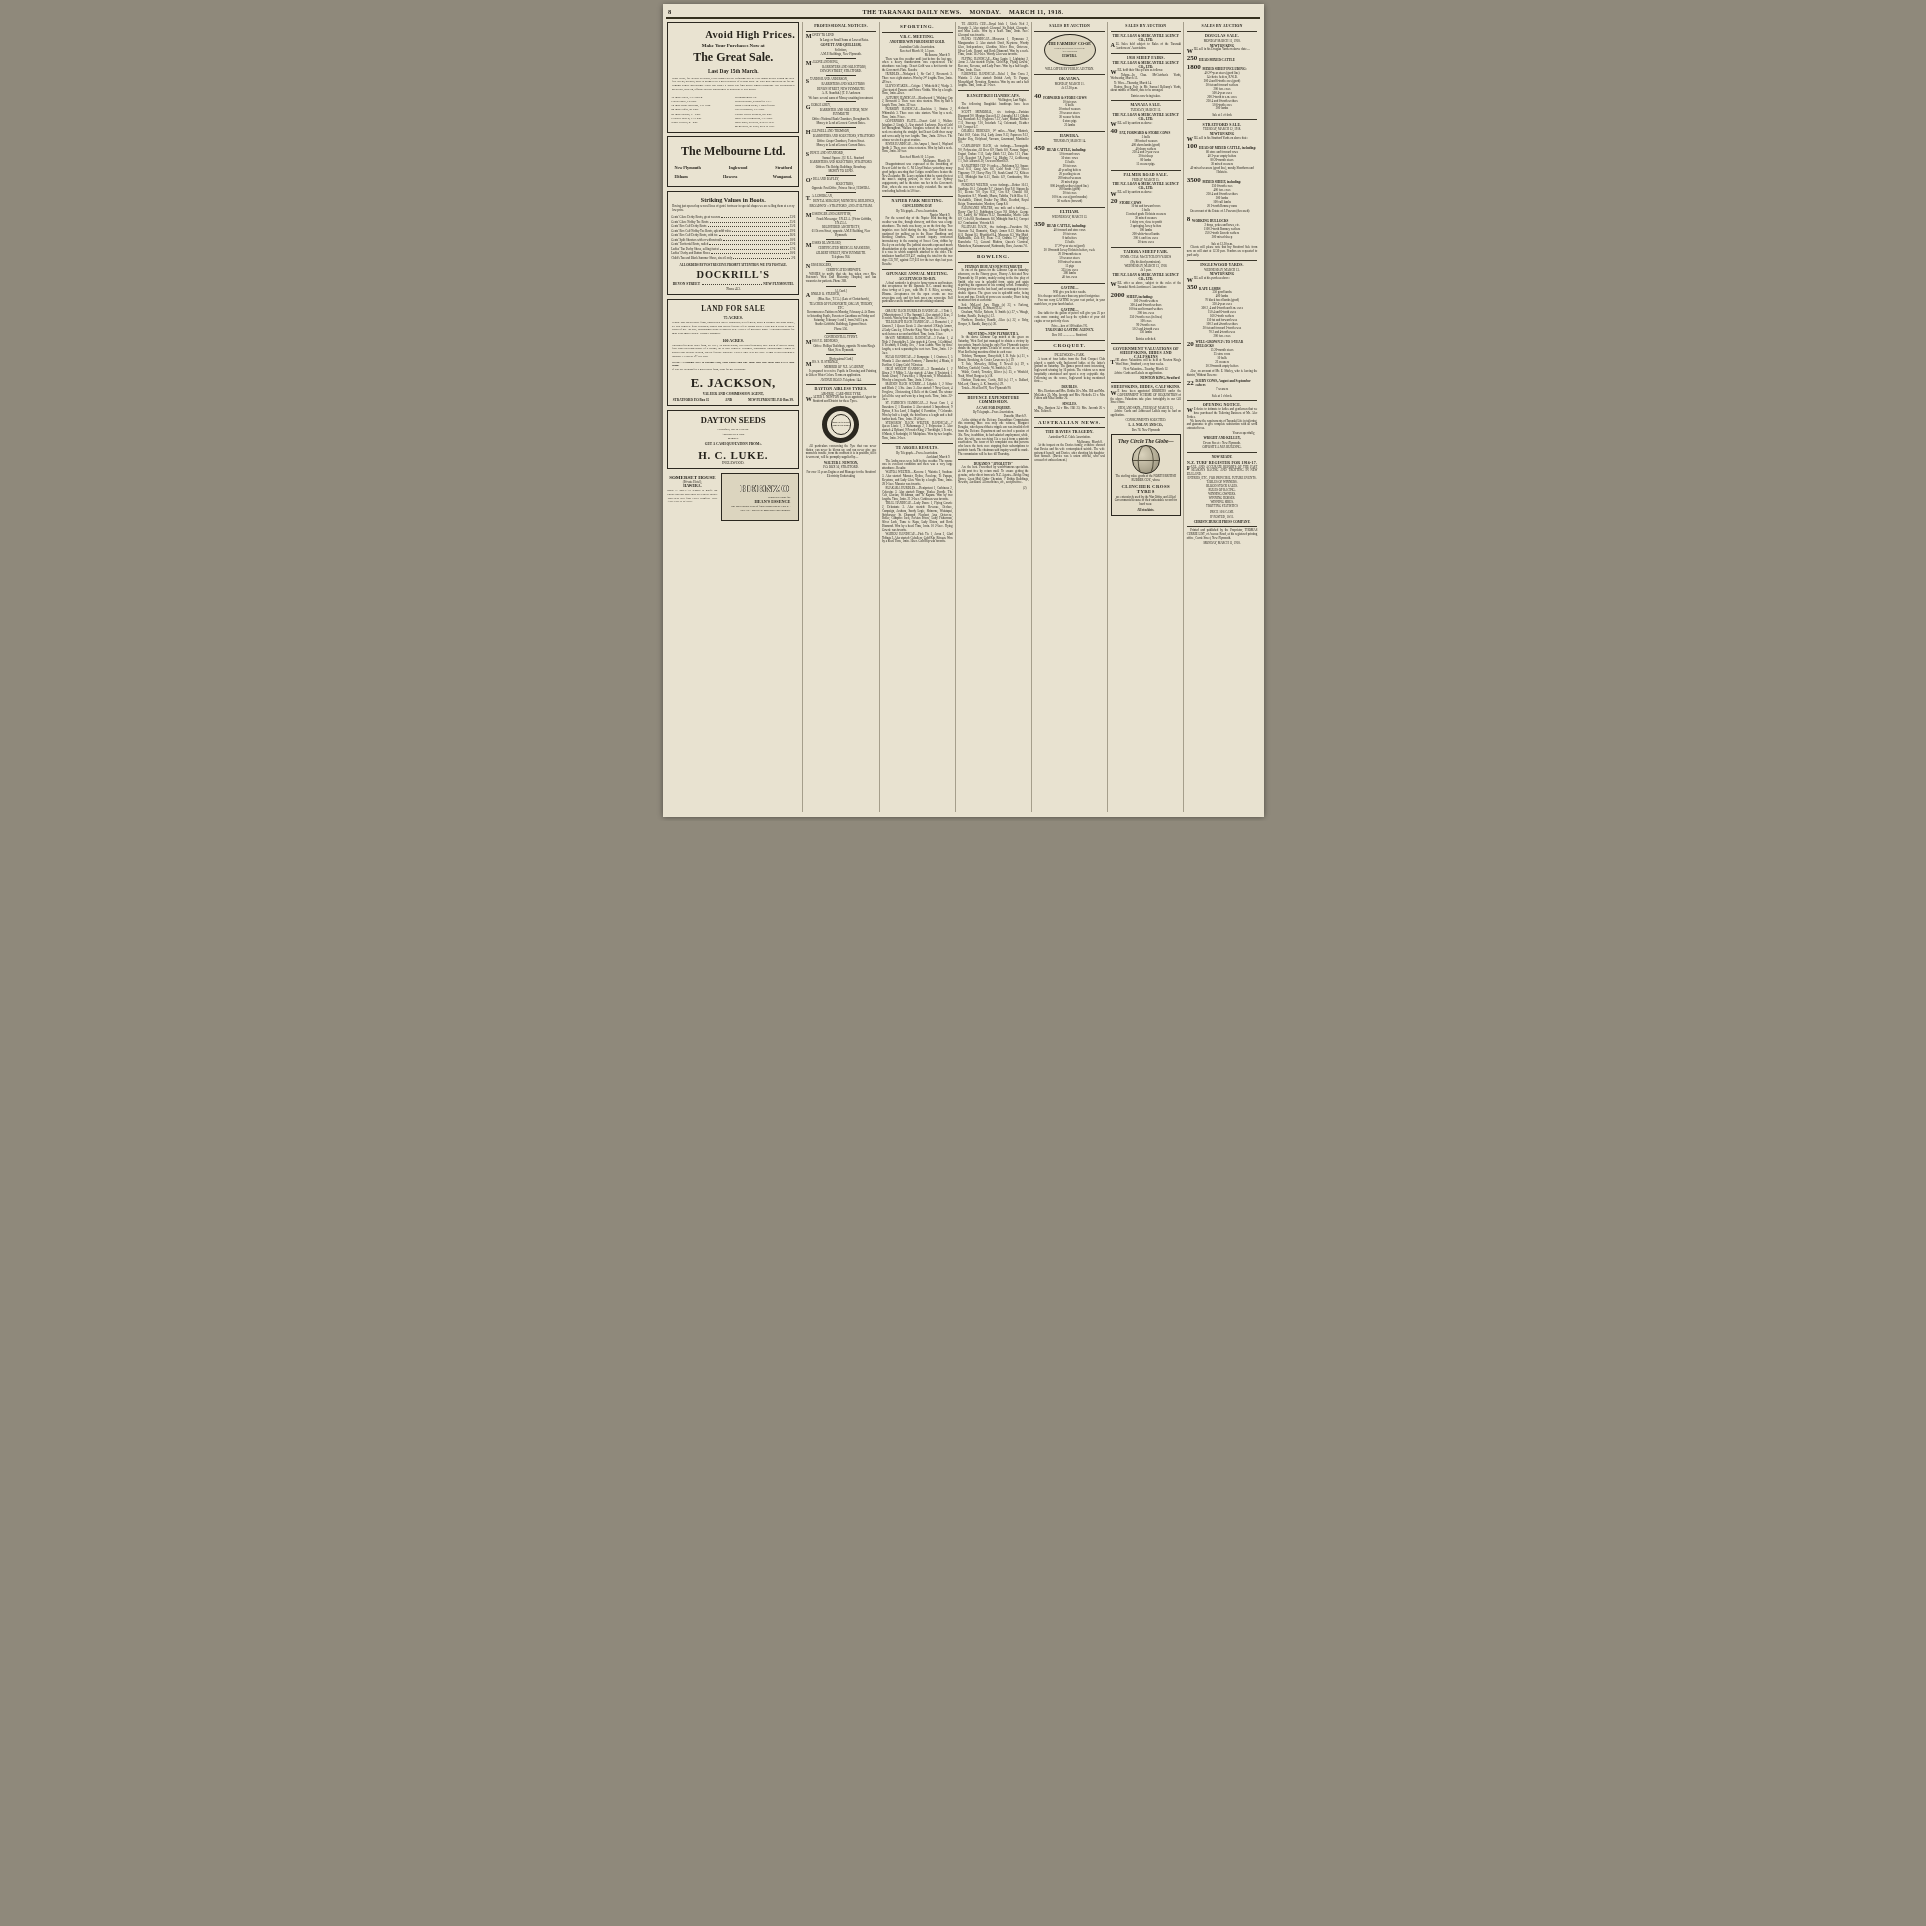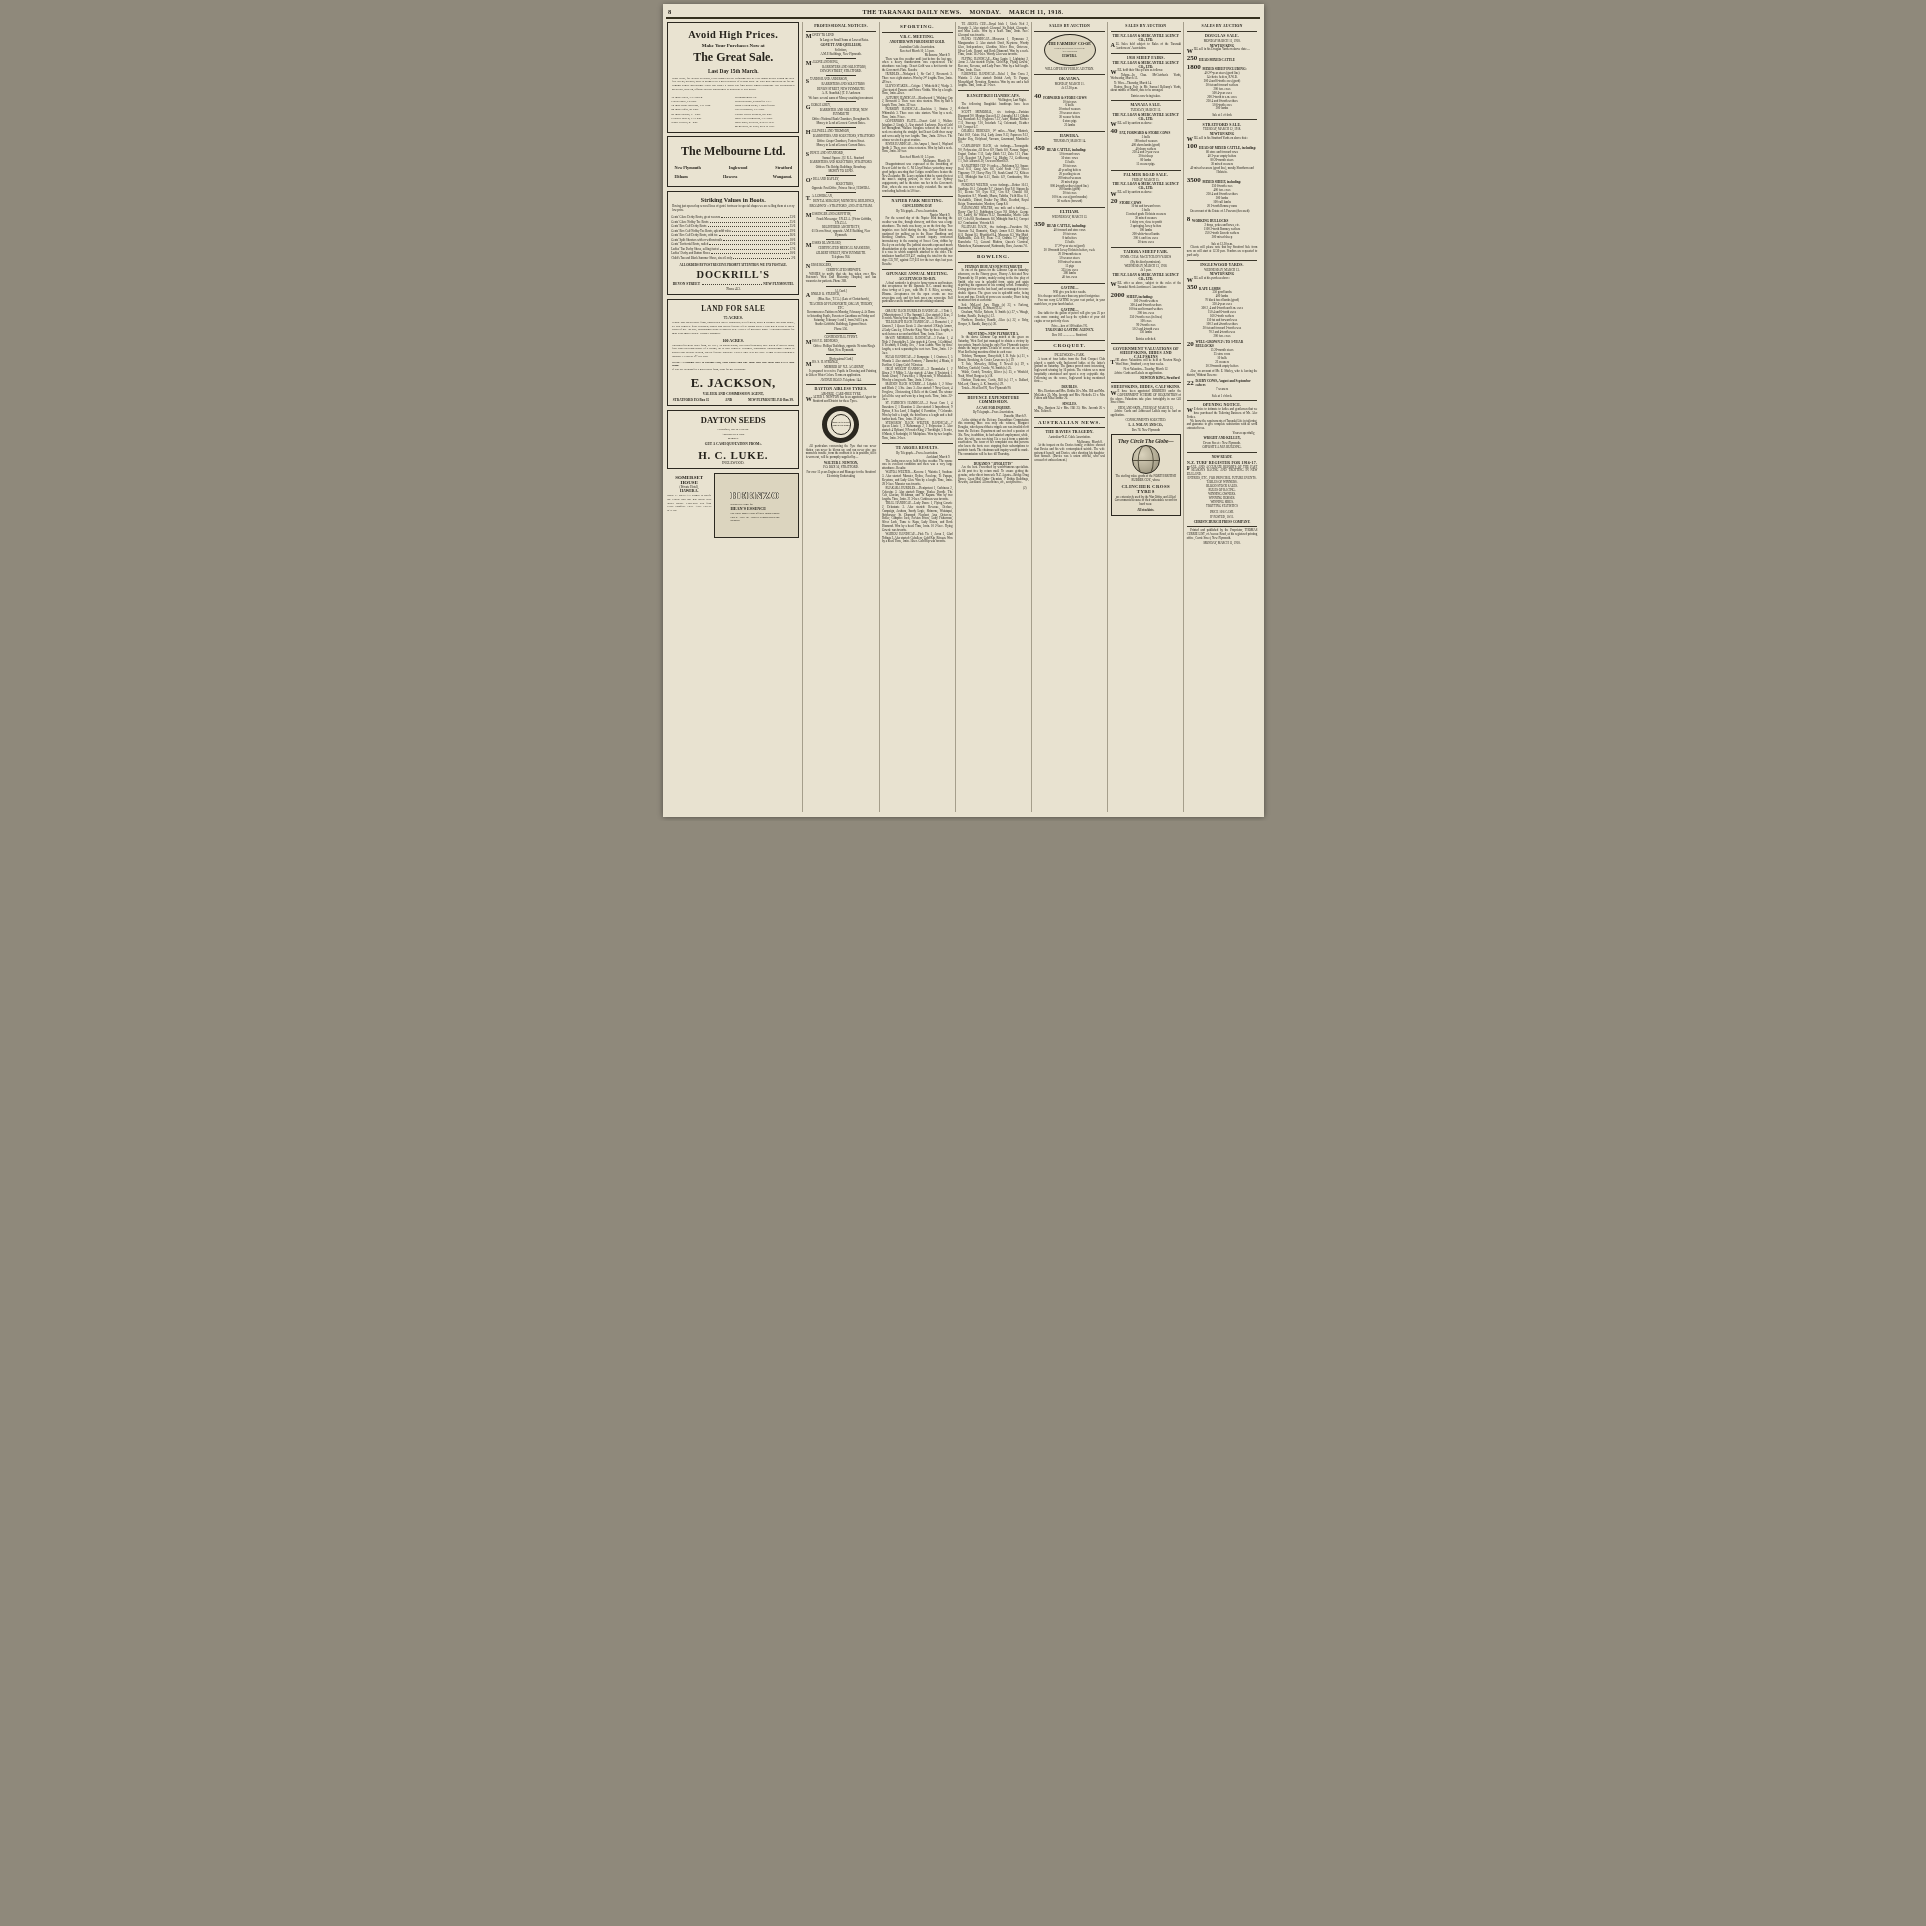--- a/index.html
+++ b/index.html
@@ -11,21 +11,21 @@
   .mast-title{font-size:6.2px;font-weight:bold;letter-spacing:0.4px;}
   .mast-title span{margin:0 3.9px;}
   .mast-rule{border-top:0.4px solid #35311f;border-bottom:0.4px solid #35311f;height:1.2px;margin:1.2px 0 0;}
   
   .cols{display:flex;align-items:stretch;height:790px;overflow:hidden;margin-top:1.5px;}
   .col{flex:1 1 0;padding:0.8px 2.3px;border-left:0.4px solid #a59e8b;overflow:hidden;}
   .col:first-child{border-left:none;padding-left:0;}
   .col-ads{flex:0 0 136px;}
   
   .adbox{border:0.8px solid #2b2820;padding:3.1px 3.1px;margin:0 0.8px 3.9px;text-align:center;background:#e9e3d1;}
-  .gs-l1{font-size:10.4px;font-weight:bold;letter-spacing:0.4px;margin:2.3px 0 3.1px;}
+  .gs-l1{font-size:10.4px;font-weight:bold;letter-spacing:0.4px;margin:2.3px 0 3.1px;text-align:right;}
   .gs-l2{font-size:5px;font-weight:bold;margin-bottom:2.3px;}
   .gs-l3{font-size:12px;font-weight:bold;margin-bottom:2.3px;}
   .gs-l4{font-size:5.4px;font-weight:bold;margin-bottom:3.1px;}
   .gs-body{font-size:2.9px;text-align:justify;line-height:1.3;margin:1.5px 0.8px 3.1px;}
   .gs-items{display:flex;gap:3.1px;text-align:left;}
   .gs-colm{flex:1;}
   .ad-line{font-size:2.9px;line-height:1.45;}
   .mel-name{font-size:12px;font-weight:bold;margin:3.9px 0 5.4px;}
   .mel-row{display:flex;justify-content:space-between;padding:0 3.1px;margin-bottom:3.1px;}
   .mel-row .ad-line{font-size:4.2px;font-weight:bold;}
@@ -48,21 +48,21 @@
   .grass-title{font-size:8.5px;font-weight:bold;margin:1.2px 0 2.3px;}
   .grass-quote{font-size:3.5px;font-weight:bold;margin-top:2.3px;}
   .luke{font-size:11px;font-weight:bold;letter-spacing:0.8px;margin:2.3px 0 0.8px;}
   .luke-place{font-size:3.5px;}
   .bottom-row{display:flex;gap:3.1px;margin:0 0.8px;}
   .somerset{flex:1;text-align:center;}
   .somerset-title{font-size:5px;font-weight:bold;margin-top:1.5px;}
   .somerset-sub{font-size:3.1px;}
   .somerset-place{font-size:3.9px;font-weight:bold;margin-bottom:1.2px;}
   .somerset-body{font-size:2.9px;text-align:justify;line-height:1.3;}
-  .heenzo-box{flex:1.2;border:0.8px solid #2b2820;padding:15px;text-align:left;background:#dcd5bf;}
+  .heenzo-box{flex:1.2;border:0.8px solid #2b2820;padding:8px;text-align:right;background:#dcd5bf;}
   .heenzo{font-size:10px;font-weight:bold;letter-spacing:1.2px;color:#e8e2d0;text-shadow:-0.4px -0.4px 0 #2b2820,0.4px -0.4px 0 #2b2820,-0.4px 0.4px 0 #2b2820,0.4px 0.4px 0 #2b2820;margin:0.8px 0 1.5px;}
   .heenzo-sub{font-size:2.7px;}
   .heenzo-prod{font-size:4.2px;font-weight:bold;margin:0.8px 0;}
   .heenzo-body{font-size:2.6px;line-height:1.3;}
   
   .blk{margin:0.4px 0;}
   .h1b{font-size:5px;font-weight:bold;text-align:center;letter-spacing:0.8px;margin:1.9px 0 1.2px;}
   .h2b{font-size:3.9px;font-weight:bold;text-align:center;margin:1.9px 0 0.8px;letter-spacing:0.2px;}
   .h3b{font-size:3.2px;font-weight:bold;text-align:center;margin:1.2px 0 0.4px;}
   .bb{font-size:3.3px;font-weight:bold;text-align:center;margin:0.8px 0;}

